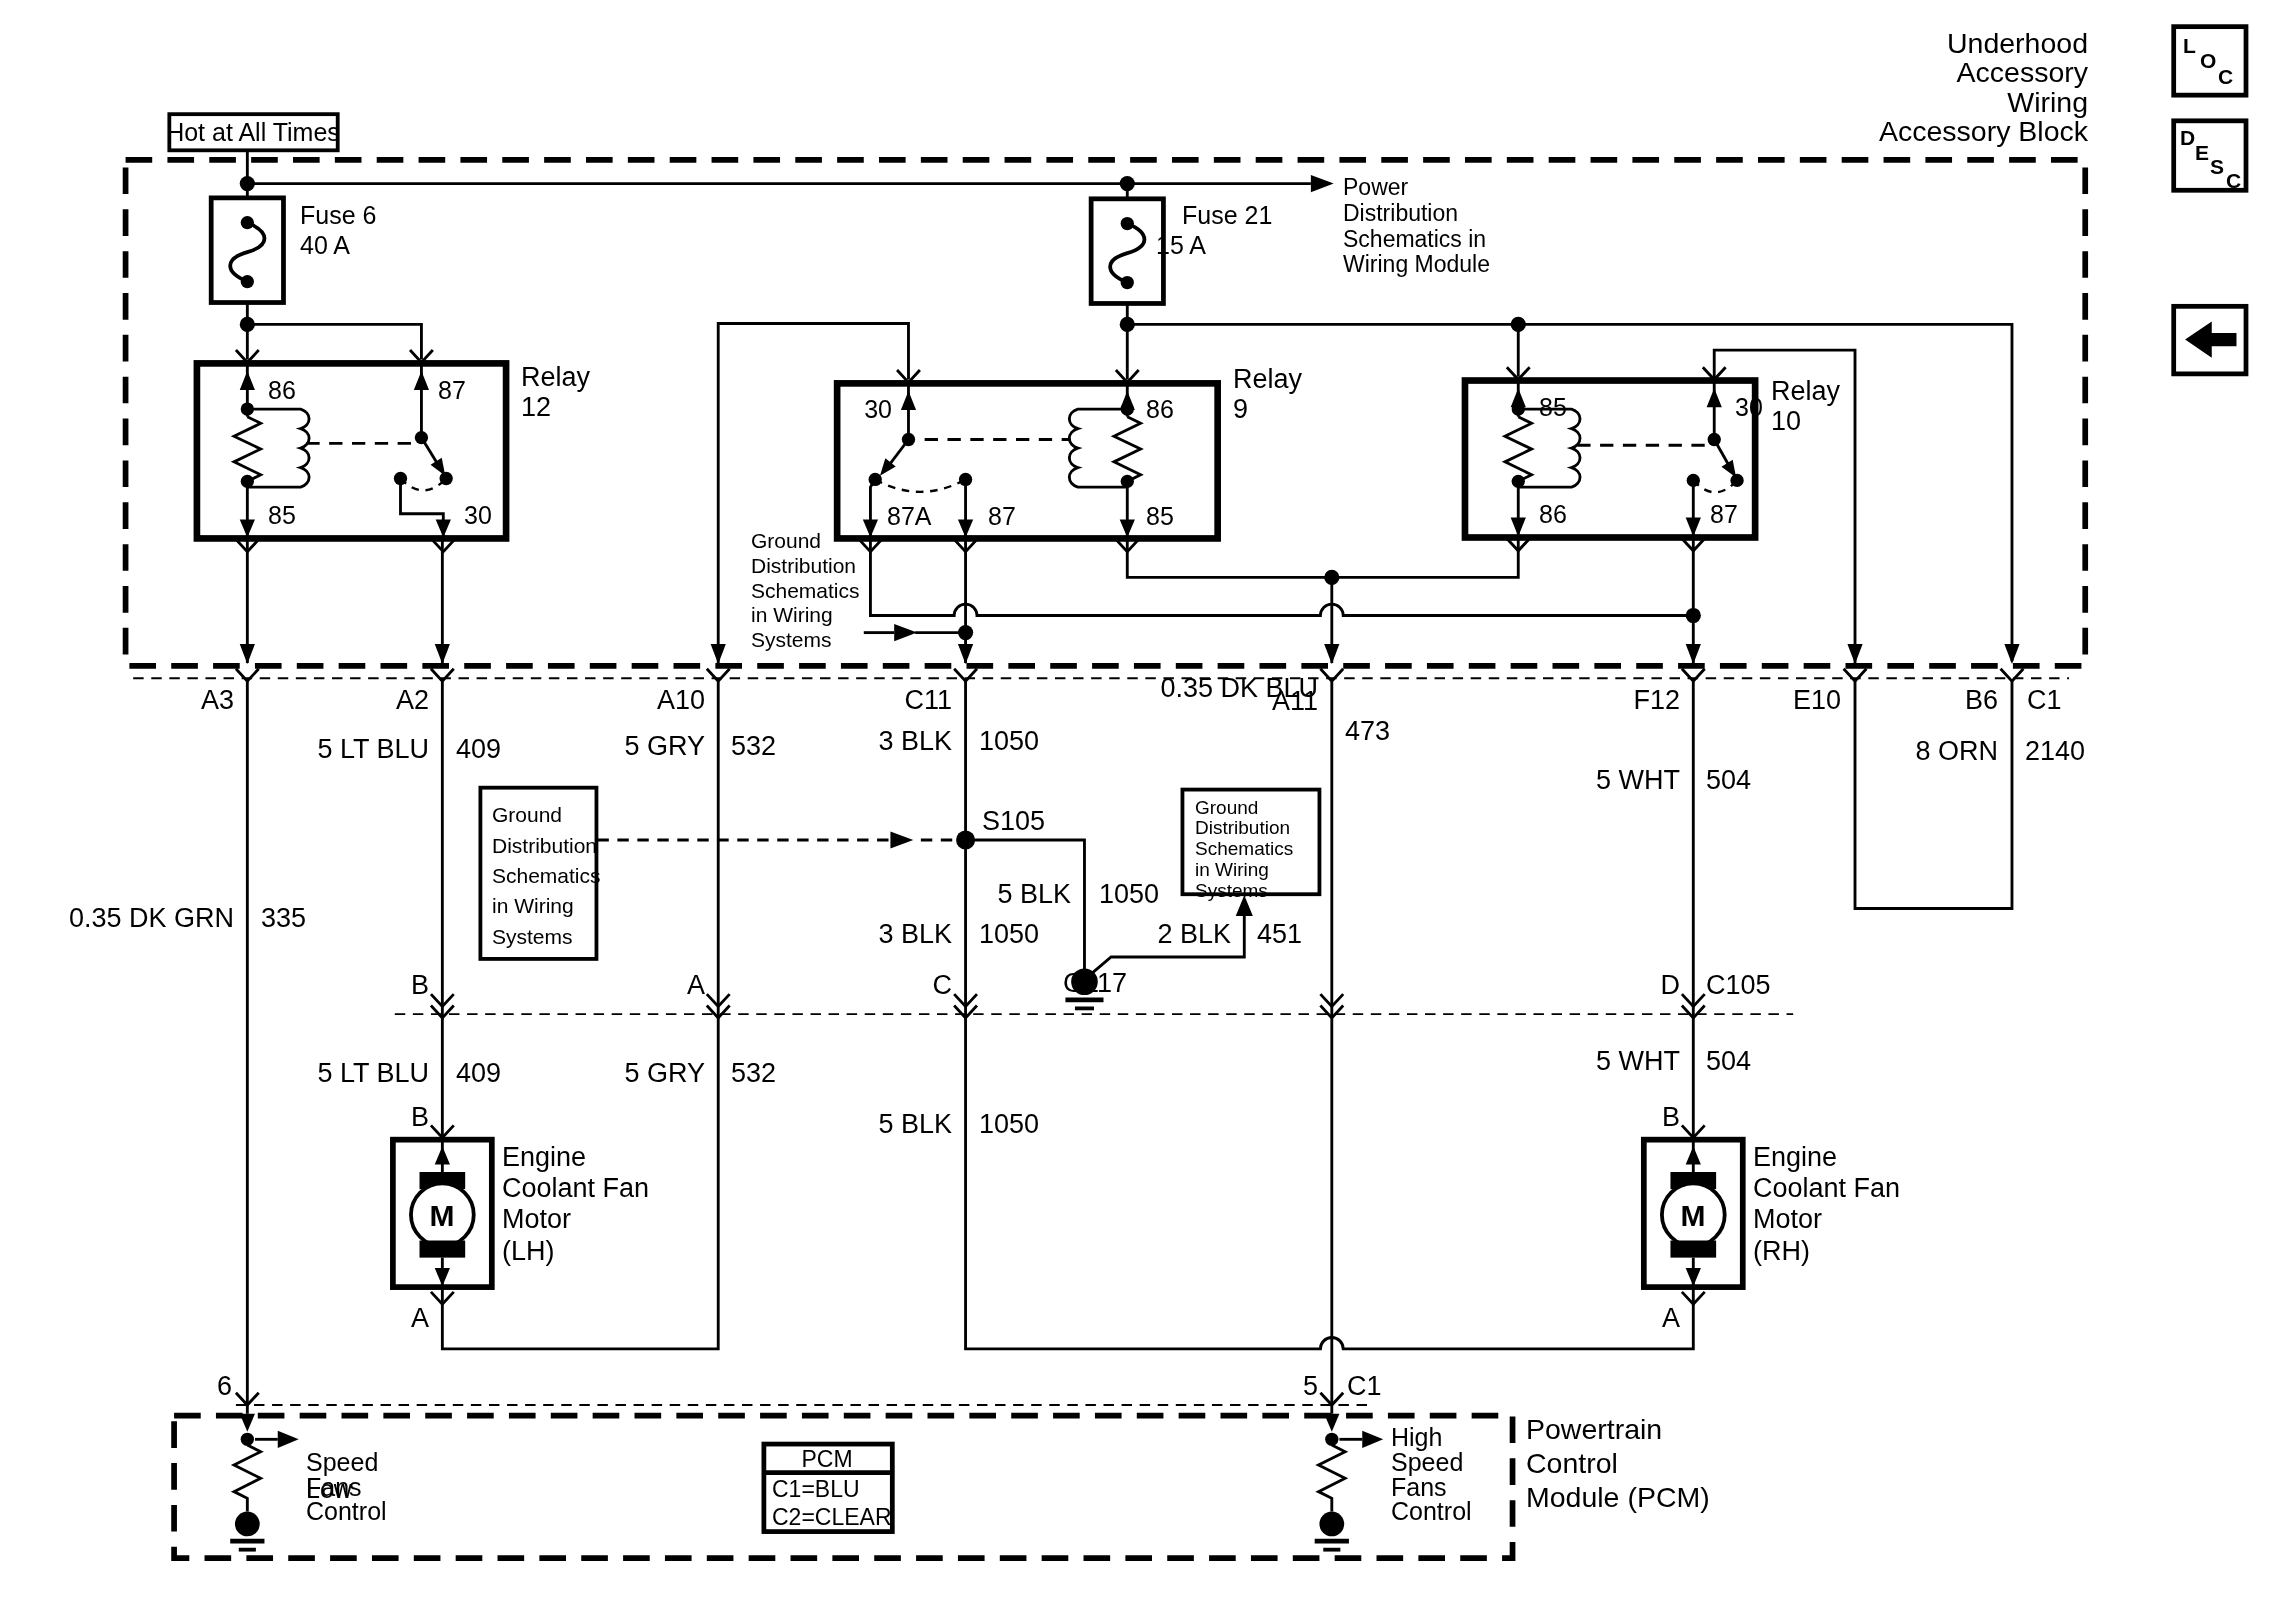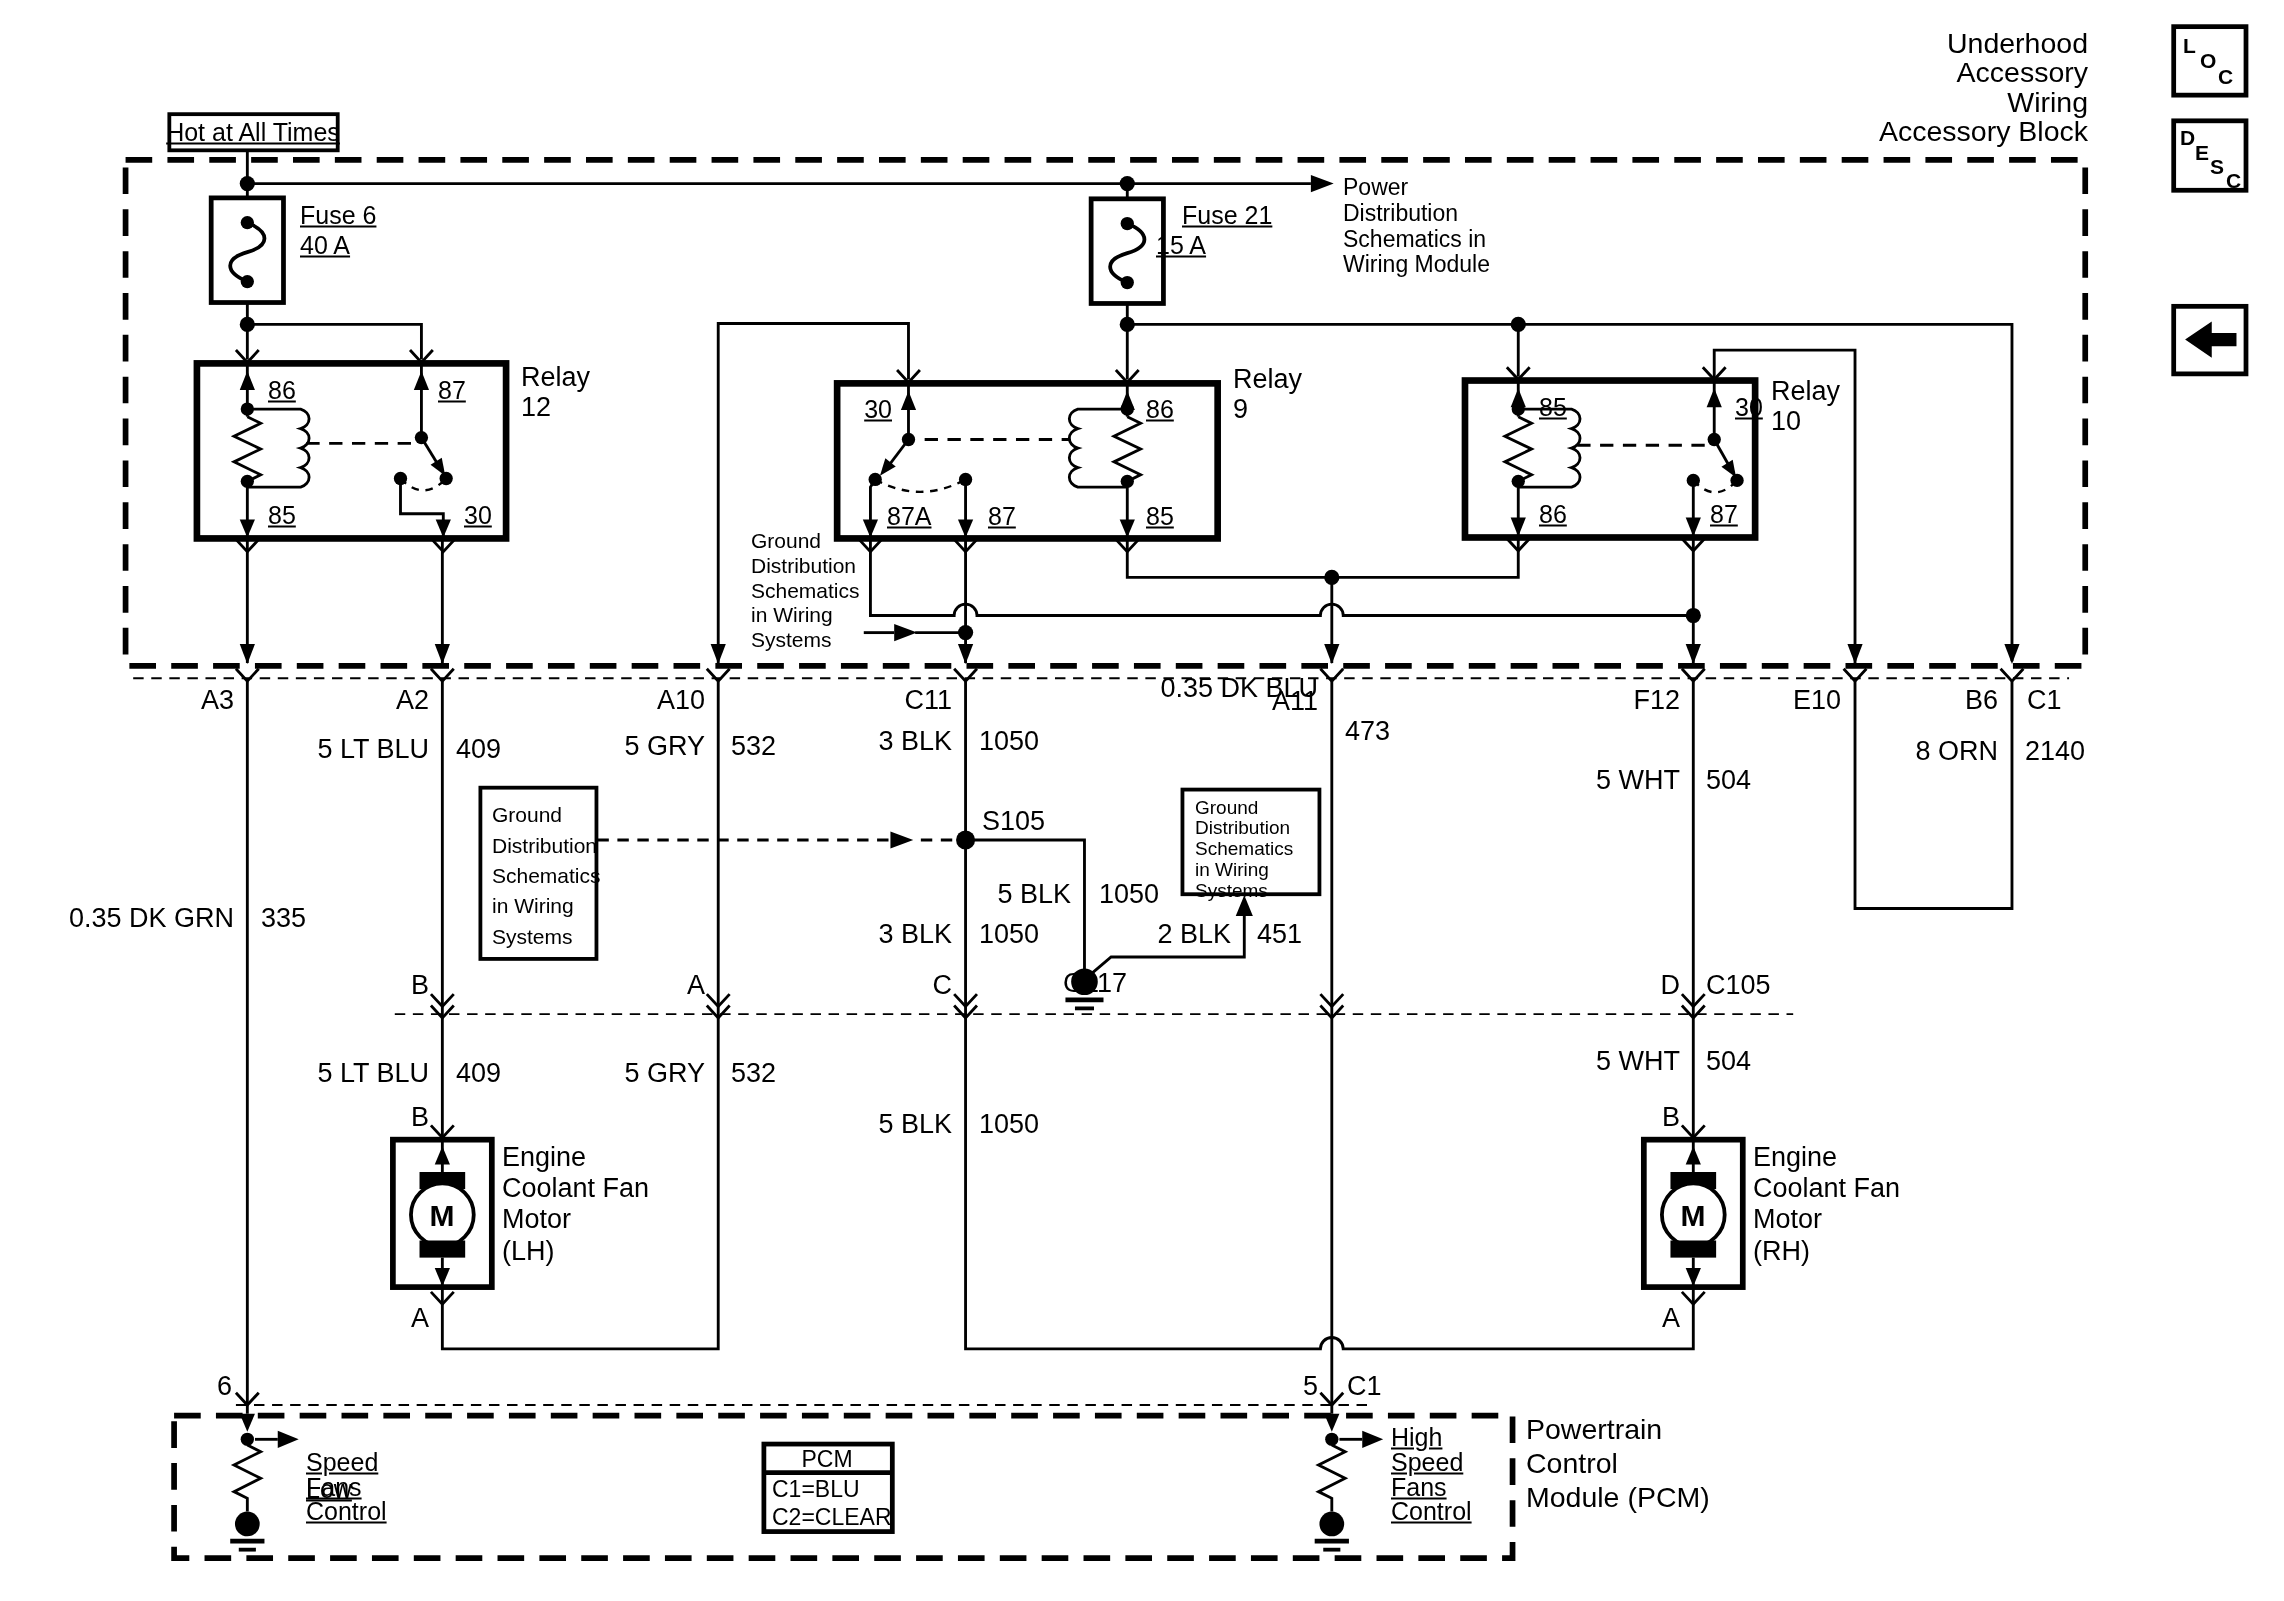--- a/index.html
+++ b/index.html
@@ -3,21 +3,21 @@
 <meta charset="utf-8">
 <style>
   html,body{margin:0;padding:0;background:#fff;}
   #stage{position:relative;width:2285px;height:1602px;background:#ffffff;
          font-family:"Liberation Sans", sans-serif;color:#000;overflow:hidden;}
   #wiring{position:absolute;left:0;top:0;}
   .t{position:absolute;font-size:27px;line-height:1;white-space:nowrap;color:#000;}
   .ra{transform:translate(-100%,-50%);}
   .la{transform:translate(0,-50%);}
   .ca{transform:translate(-50%,-50%);}
-  .f26{font-size:25px;text-decoration:underline;}
+  .f26{font-size:25px;}
   .f24{font-size:23px;}
   .f22{font-size:21px;}
   .f20{font-size:19px;}
   .f30{font-size:28.5px;}
   .f32{font-size:30px;font-weight:bold;}
   .iconletter{position:absolute;font-size:21px;font-weight:bold;}
 </style>
 </head>
 <body>
 

